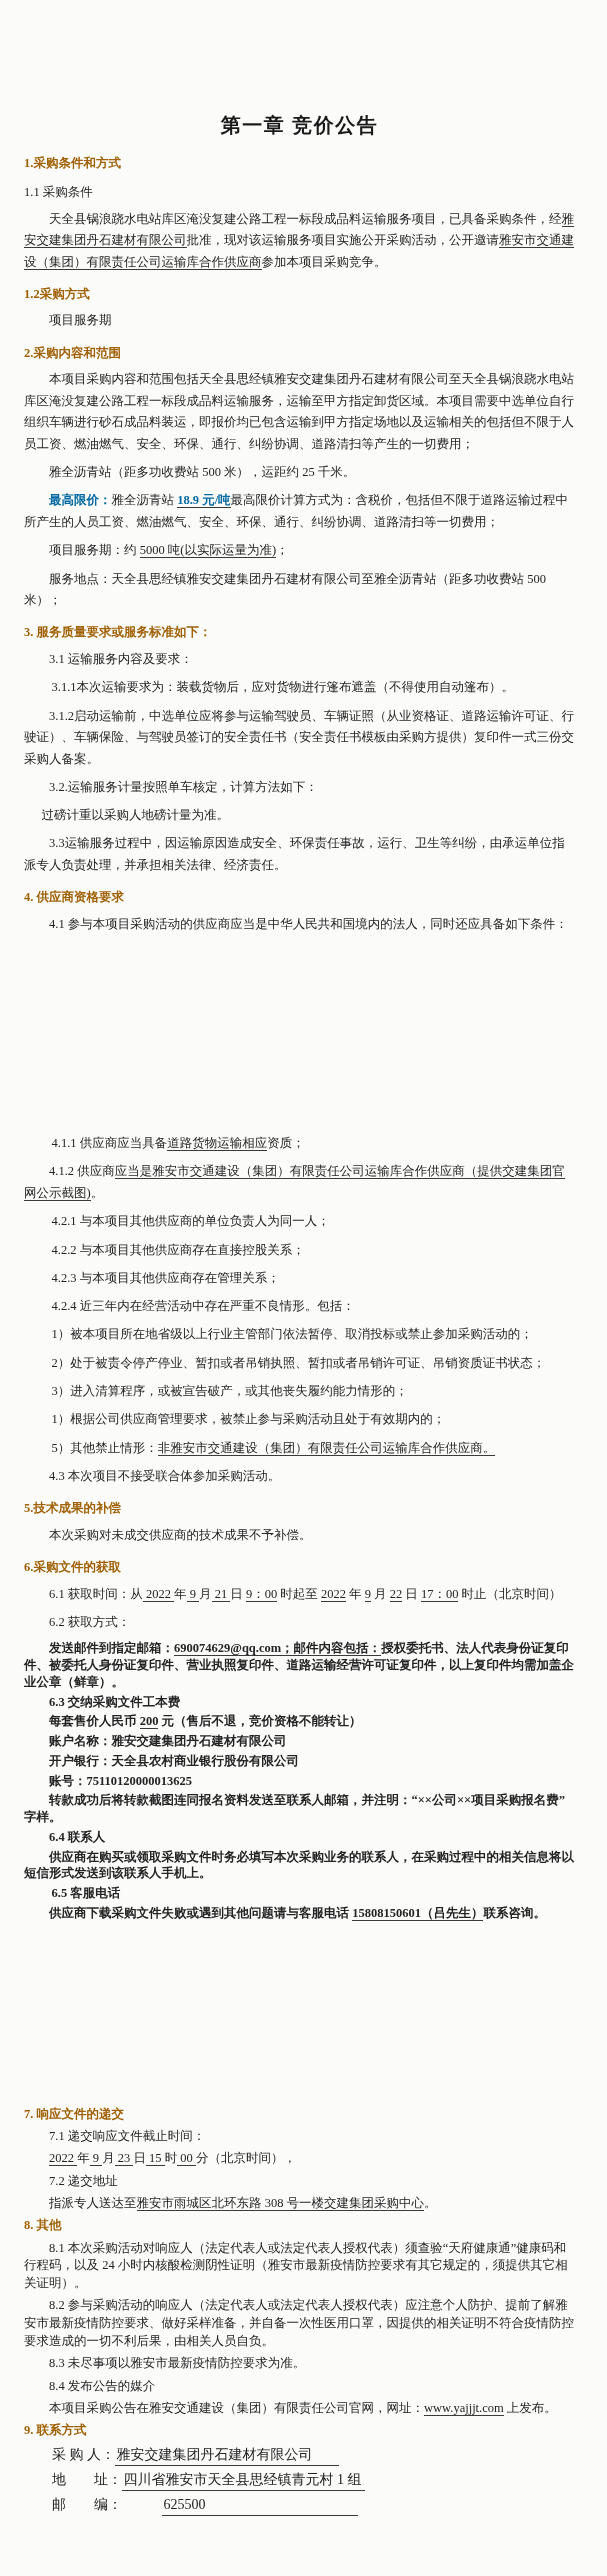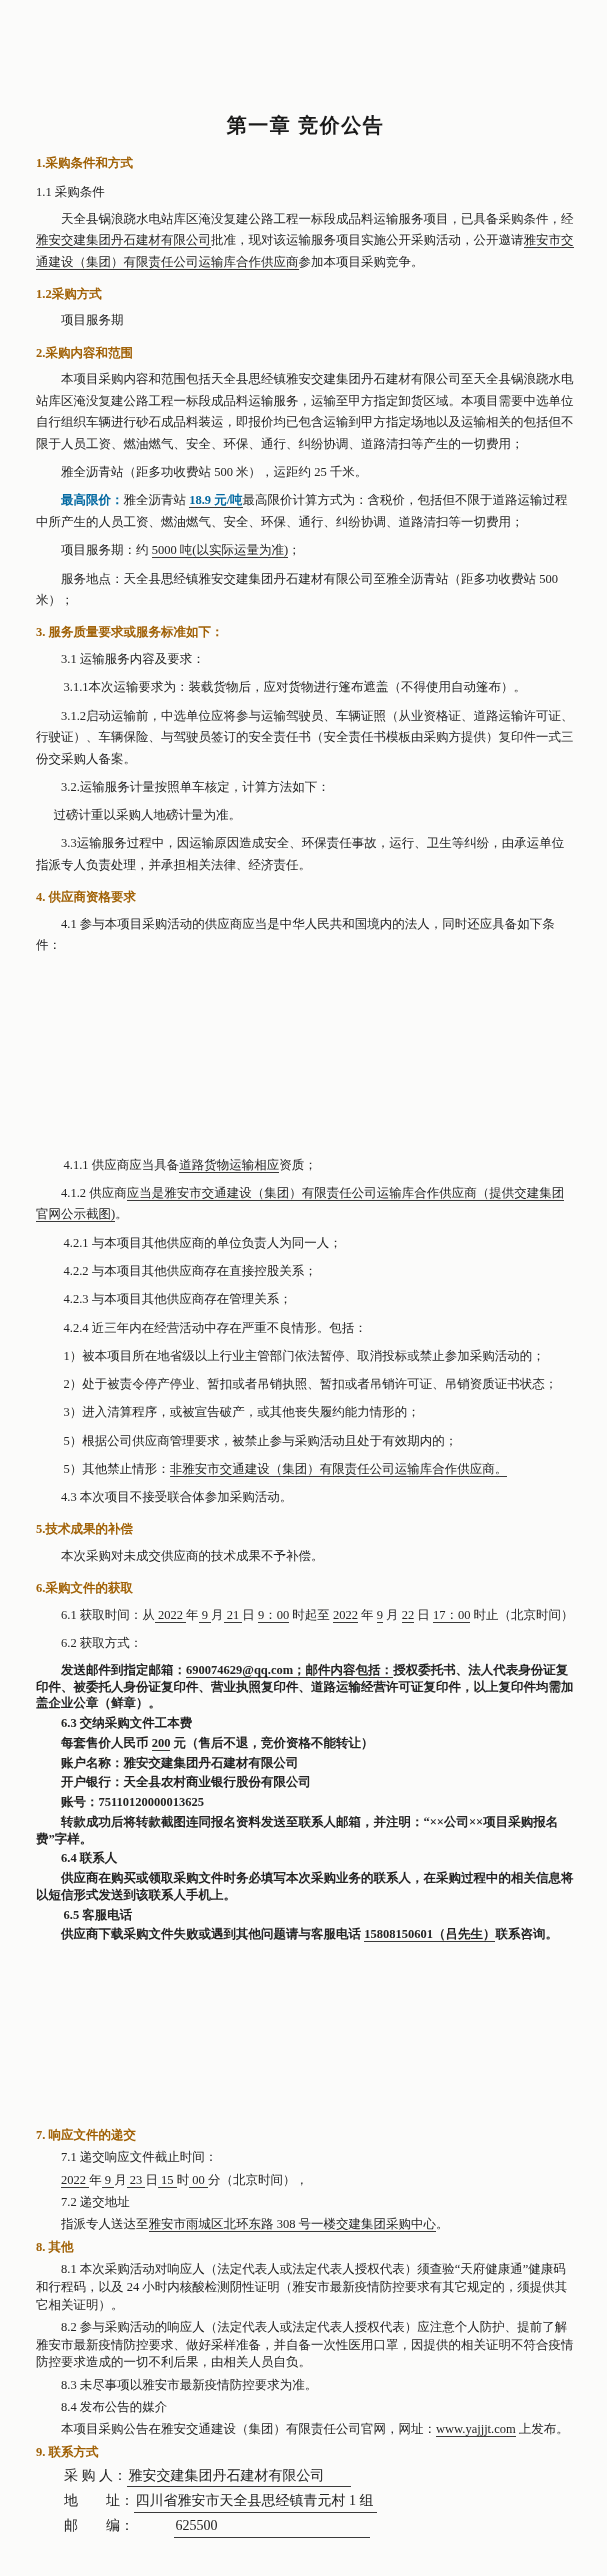--- a/index.html
+++ b/index.html
@@ -3,21 +3,21 @@
 <meta charset="utf-8">
 <style>
   html,body{margin:0;padding:0;}
   body{
     width:608px;height:2576px;overflow:hidden;
     background:#fbfbfa;color:#222;
     font-family:"Liberation Serif","DejaVu Serif",serif;
     position:relative;
   }
   .page{position:relative;width:608px;height:2576px;}
-  .content{padding:112px 33px 0 36px;}
+  .content{padding:112px 33px 0 24px;}
   .doc-title{
     text-align:center;font-family:"Liberation Sans","DejaVu Sans",sans-serif;
     font-weight:bold;font-size:20px;letter-spacing:1.5px;color:#1a1a1a;
     margin:0 0 13.7px 0;
   }
   .blk{font-size:12.5px;line-height:1.72;margin:0 0 6.8px 0;color:#242424;}
   .h1{font-weight:bold;color:#a16207;margin:10.6px 0 5.3px 0;}
   .sub{margin:7.6px 0 5.3px 0;}
   .p{text-indent:2em;}
   .ind{text-indent:2.2em;}
@@ -63,21 +63,21 @@
         <div class="gap" style="height: 191px;"></div>
         <div class="blk ind"><span>4.1.1 供应商应当具备</span><span class="u">道路货物运输相应</span><span>资质；</span></div>
         <div class="blk p"><span>4.1.2 供应商</span><span class="u">应当是雅安市交通建设（集团）有限责任公司运输库合作供应商（提供交建集团官网公示截图)</span><span>。</span></div>
         <div class="blk ind"><span>4.2.1 与本项目其他供应商的单位负责人为同一人；</span></div>
         <div class="blk ind"><span>4.2.2 与本项目其他供应商存在直接控股关系；</span></div>
         <div class="blk ind"><span>4.2.3 与本项目其他供应商存在管理关系；</span></div>
         <div class="blk ind"><span>4.2.4 近三年内在经营活动中存在严重不良情形。包括：</span></div>
         <div class="blk ind"><span>1）被本项目所在地省级以上行业主管部门依法暂停、取消投标或禁止参加采购活动的；</span></div>
         <div class="blk ind"><span>2）处于被责令停产停业、暂扣或者吊销执照、暂扣或者吊销许可证、吊销资质证书状态；</span></div>
         <div class="blk ind"><span>3）进入清算程序，或被宣告破产，或其他丧失履约能力情形的；</span></div>
-        <div class="blk ind"><span>5）根据公司供应商管理要求，被禁止参与采购活动且处于有效期内的；</span></div>
+        <div class="blk ind"><span>1）根据公司供应商管理要求，被禁止参与采购活动且处于有效期内的；</span></div>
         <div class="blk ind"><span>5）其他禁止情形：</span><span class="u">非雅安市交通建设（集团）有限责任公司运输库合作供应商。</span></div>
         <div class="blk p"><span>4.3 本次项目不接受联合体参加采购活动。</span></div>
         <div class="blk h1"><span>5.技术成果的补偿</span></div>
         <div class="blk p"><span>本次采购对未成交供应商的技术成果不予补偿。</span></div>
         <div class="blk h1"><span>6.采购文件的获取</span></div>
         <div class="blk p"><span>6.1 获取时间：从</span><span class="u"> 2022 </span><span>年</span><span class="u"> 9 </span><span>月</span><span class="u"> 21 </span><span>日 </span><span class="u">9：00</span><span> 时起至 </span><span class="u">2022</span><span> 年 </span><span class="u">9</span><span> 月 </span><span class="u">22</span><span> 日 </span><span class="u">17：00</span><span> 时止（北京时间）</span></div>
         <div class="blk p"><span>6.2 获取方式：</span></div>
         <div class="blk p t6"><span>发送邮件到指定邮箱：</span><span class="u">690074629@qq.com；邮件内容包括：</span><span>授权委托书、法人代表身份证复印件、被委托人身份证复印件、营业执照复印件、道路运输经营许可证复印件，以上复印件均需加盖企业公章（鲜章）。</span></div>
         <div class="blk p t6"><span>6.3 交纳采购文件工本费</span></div>
         <div class="blk p t6"><span>每套售价人民币 </span><span class="u">200</span><span> 元（售后不退，竞价资格不能转让）</span></div>

